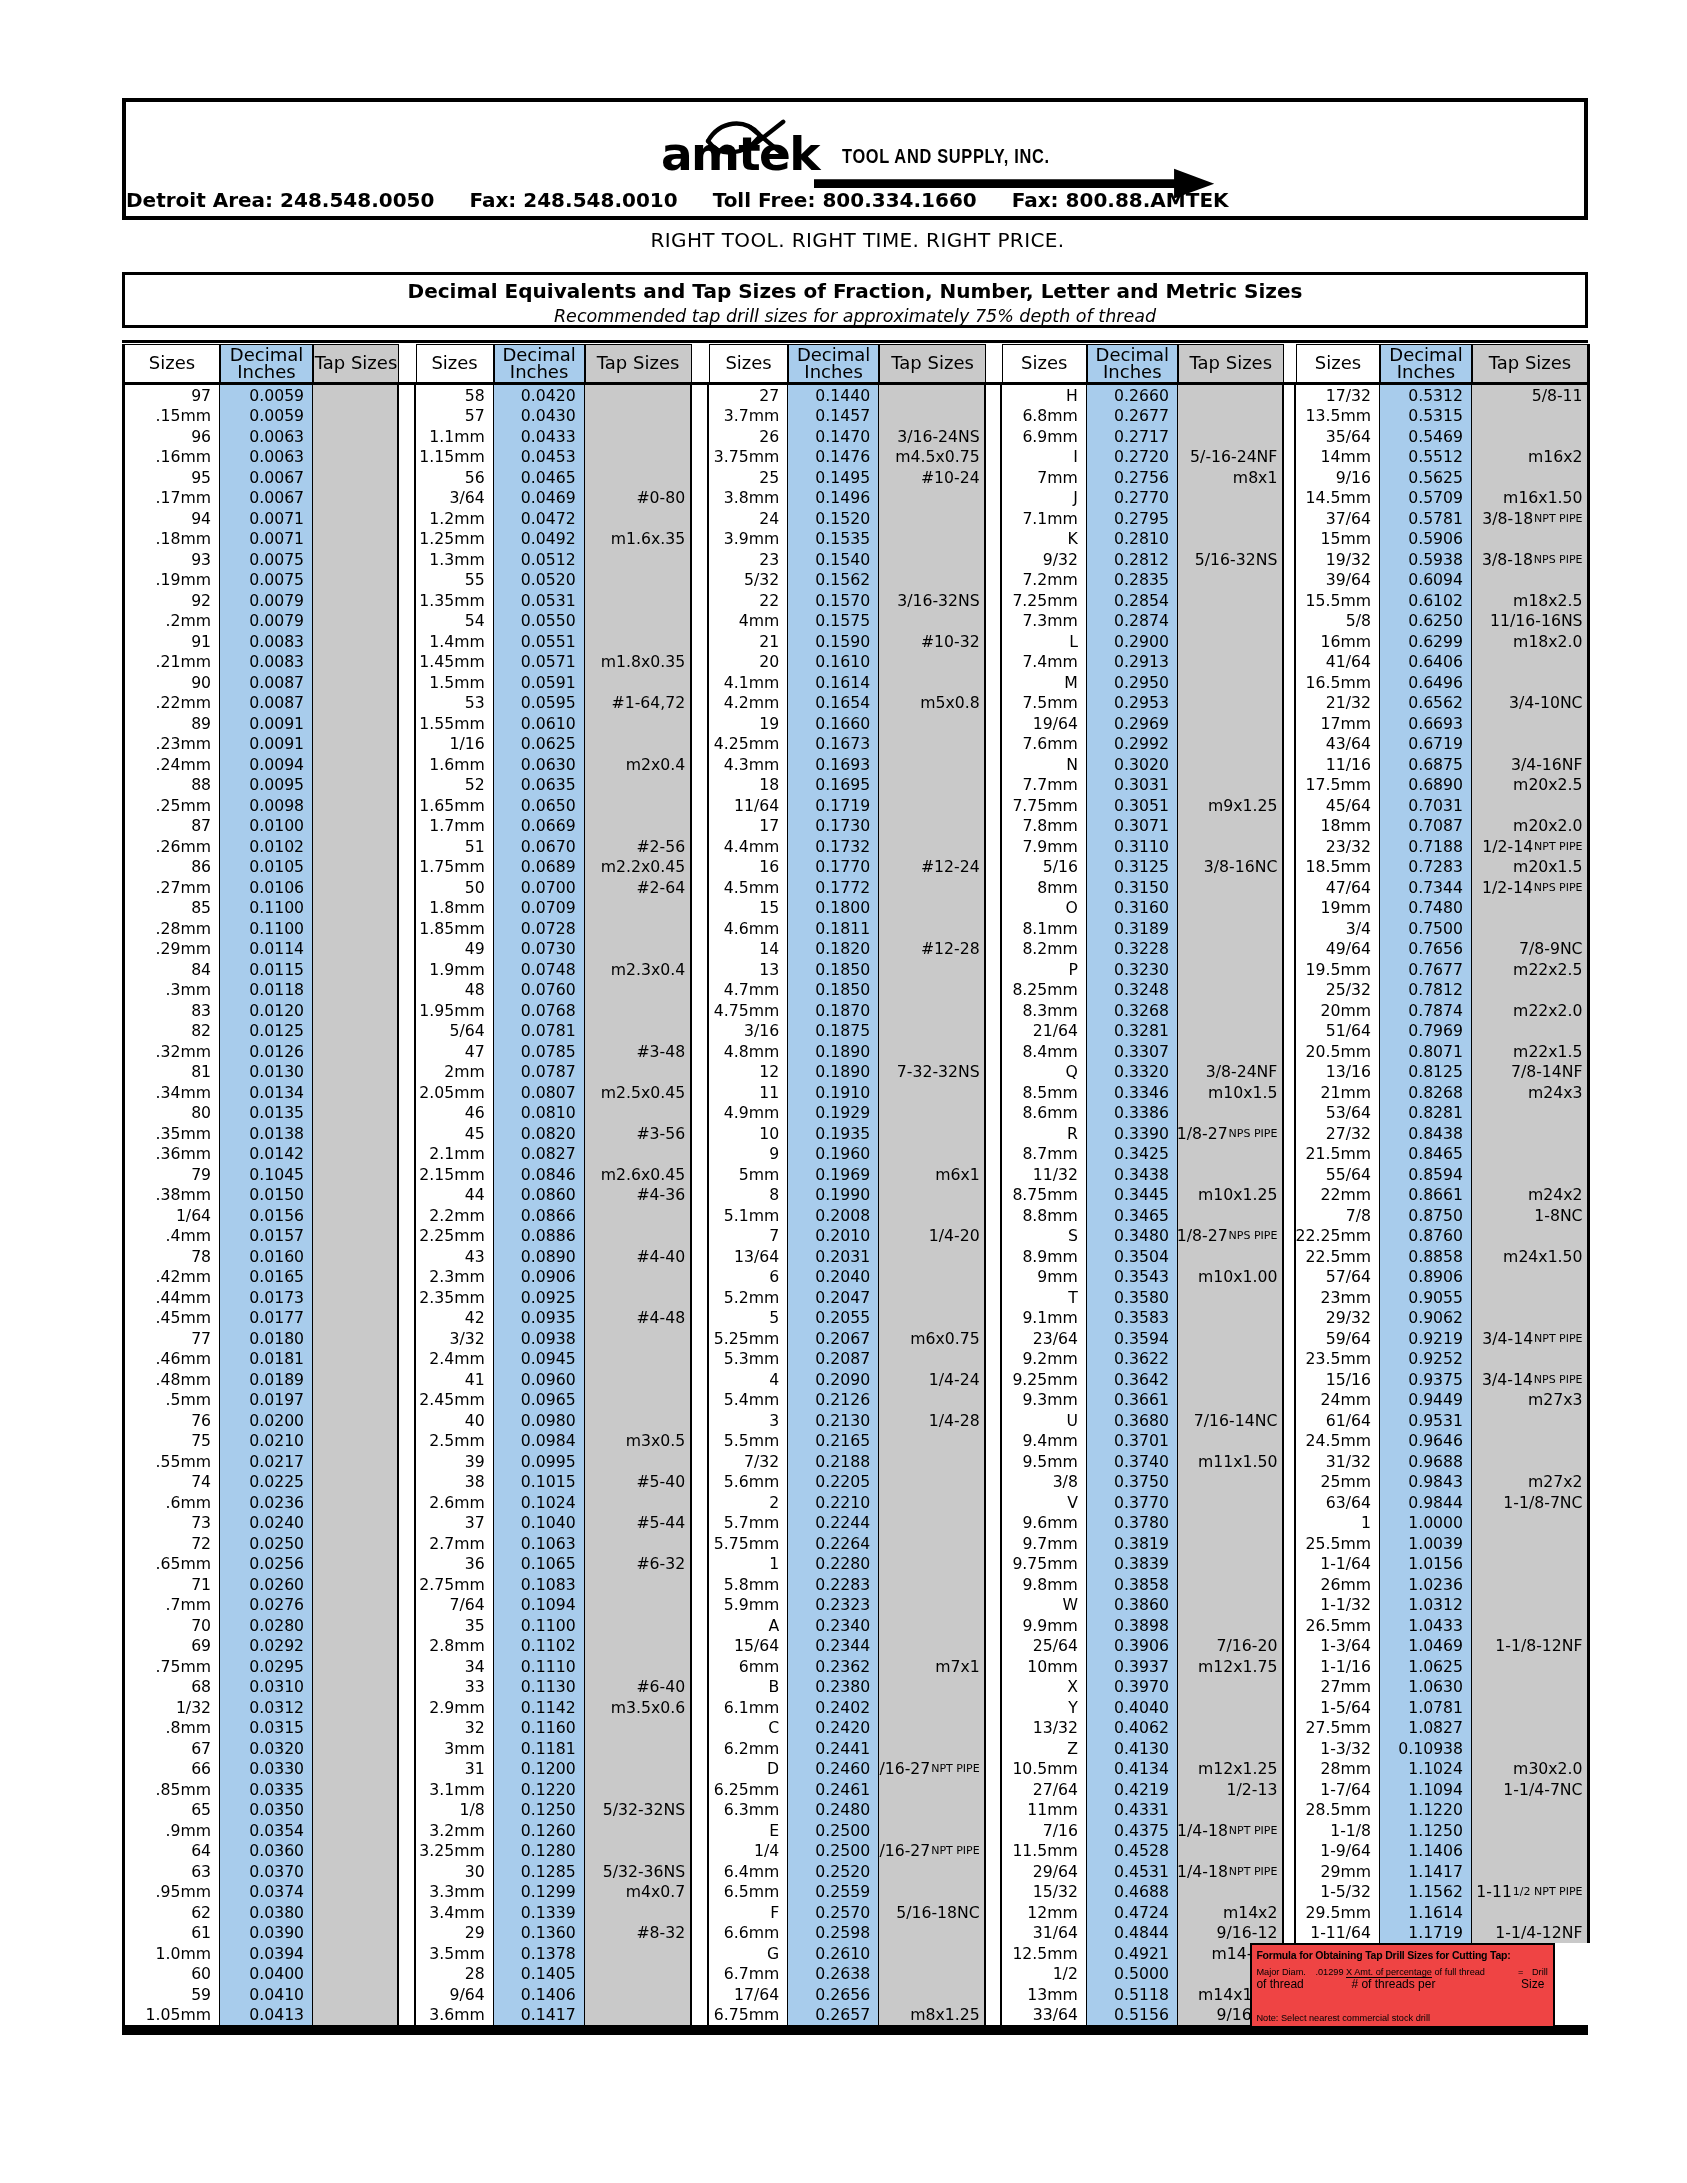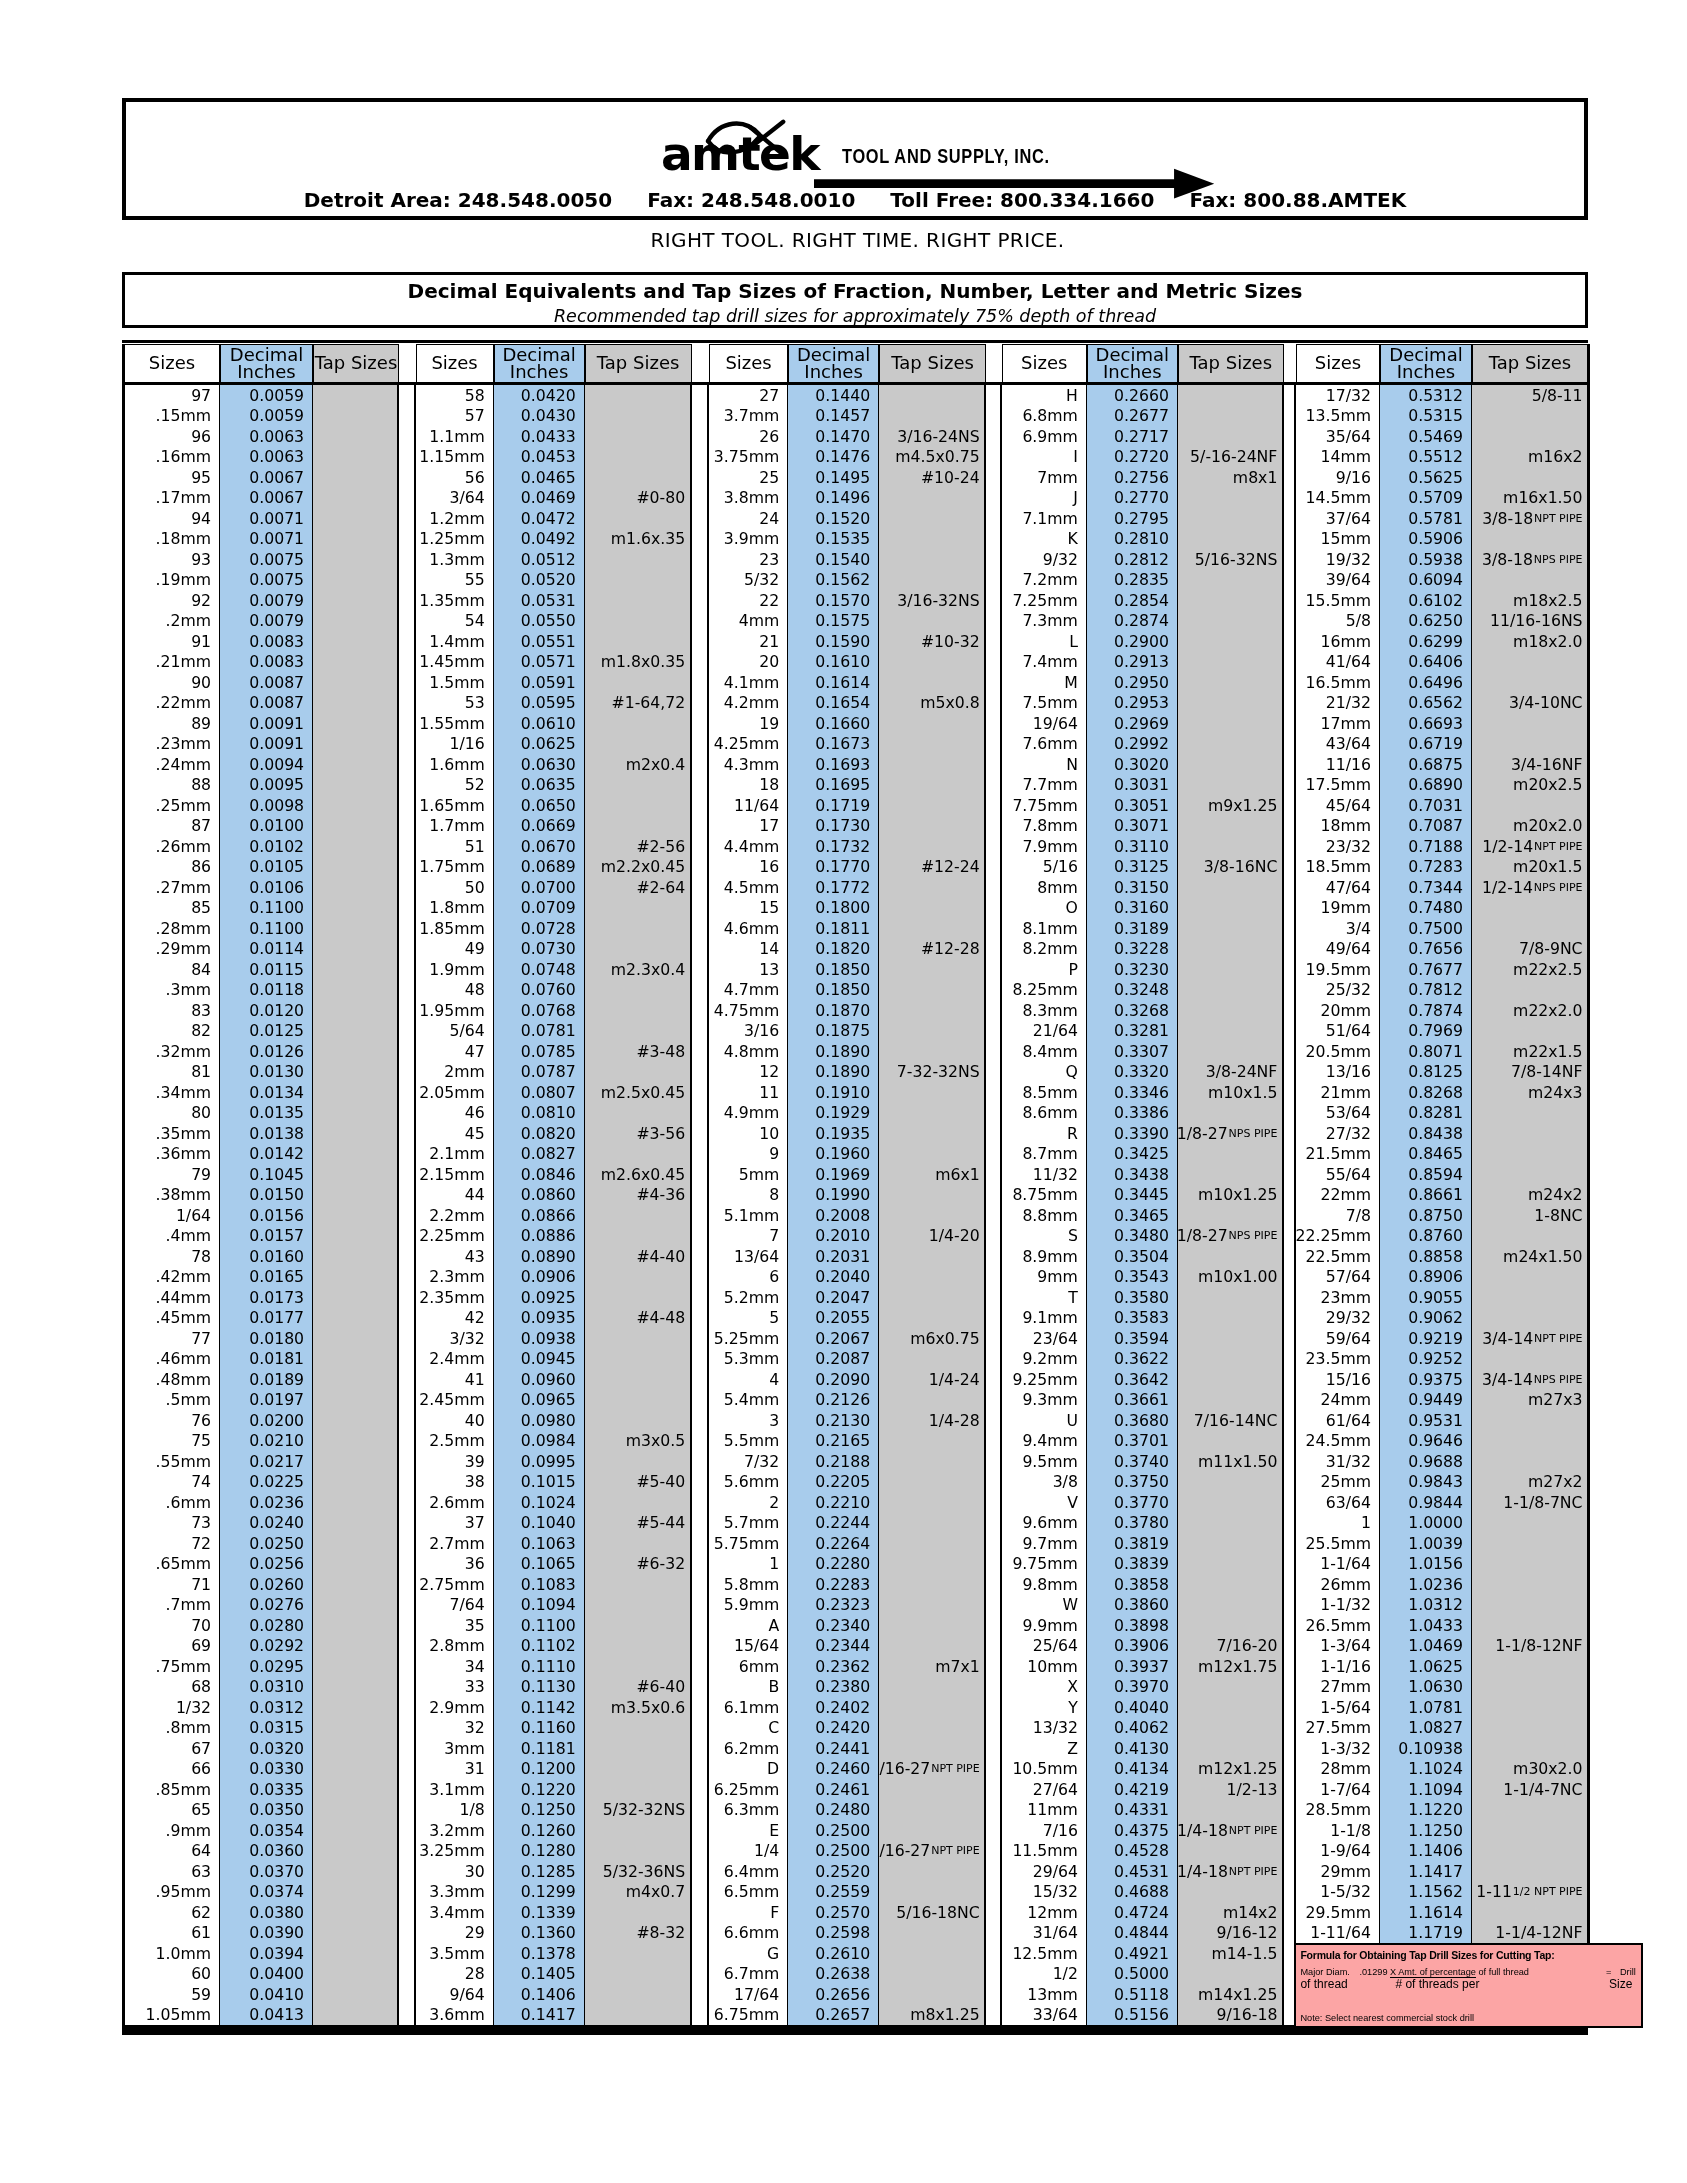--- a/index.html
+++ b/index.html
@@ -9,21 +9,21 @@
   
   .hdr-box{position:absolute;left:122px;top:98px;width:1466px;height:122px;
            border:4.4px solid #000;box-sizing:border-box;background:#fff;}
   .fish{position:absolute;left:575px;top:10.5px;}
   .brand{position:absolute;left:535px;top:28px;font-size:47px;font-weight:bold;
          letter-spacing:-1.7px;line-height:1;}
   .company{position:absolute;left:716px;top:42px;font-size:21px;font-weight:bold;
            font-family:"Liberation Sans",sans-serif;white-space:nowrap;
            transform:scaleX(.78);transform-origin:left top;letter-spacing:0.9px;}
   .arrow{position:absolute;left:688px;top:65px;}
-  .contact{position:absolute;left:0;right:0;bottom:4.4px;display:flex;justify-content:center;
+  .contact{position:absolute;left:0;right:0;bottom:4.4px;display:flex;justify-content:flex-start;
            gap:35px;font-weight:bold;font-size:20px;white-space:nowrap;}
 
   .tagline{position:absolute;left:0;width:100%;top:228px;text-align:center;
            font-weight:normal;font-size:20px;letter-spacing:0.4px;}
 
   
   .title-box{position:absolute;left:122px;top:272px;width:1466px;height:56px;
              border:3.5px solid #000;box-sizing:border-box;text-align:center;background:#fff;}
   .title{margin-top:4.4px;font-size:20px;font-weight:bold;}
   .subtitle{margin-top:2.6px;font-size:17.5px;font-style:italic;}
@@ -46,22 +46,22 @@
   .c.size{background:#fff;border-right:1.7px solid #000;}
   .c.dec{background:var(--blue);border-right:1.7px solid #000;}
   .c.tap{background:var(--gray);border-right:2.6px solid #000;padding-right:4.4px;}
   .gut{background:#fff;border-right:2.6px solid #000;}
   .c.blankcell{background:#fff;border:0;}
   .sfx{font-size:11px;margin-left:0.9px;letter-spacing:0;}
 
   .botbar{position:absolute;left:122px;top:2025px;width:1466px;height:9.6px;background:#000;}
 
   
-  .formula-box{position:absolute;left:1294px;top:1943px;width:349px;height:85px;
-               background:#fca5a5;border:2.6px solid #000;box-sizing:border-box;
+  .formula-box{position:absolute;left:1250px;top:1943px;width:305px;height:85px;
+               background:#ef4444;border:2.6px solid #000;box-sizing:border-box;
                font-family:"Liberation Sans",sans-serif;z-index:3;}
   .fb-title{font-size:10.5px;font-weight:bold;margin:3.5px 3.5px 0 4.4px;white-space:nowrap;letter-spacing:-0.2px;}
   .fb-l1{display:flex;margin:6.1px 5.2px 0 4.4px;font-size:9.2px;align-items:baseline;white-space:nowrap;}
   .fb-major{width:59px;}
   .fb-u{border-bottom:1.3px solid #000;}
   .fb-eq{margin-left:auto;}
   .fb-res1{margin-left:8.7px;}
   .fb-l2{display:flex;margin:0.9px 5.2px 0 4.4px;font-size:12px;white-space:nowrap;gap:36px;}
   .fb-major2{width:59px;}
   .fb-denom{}

